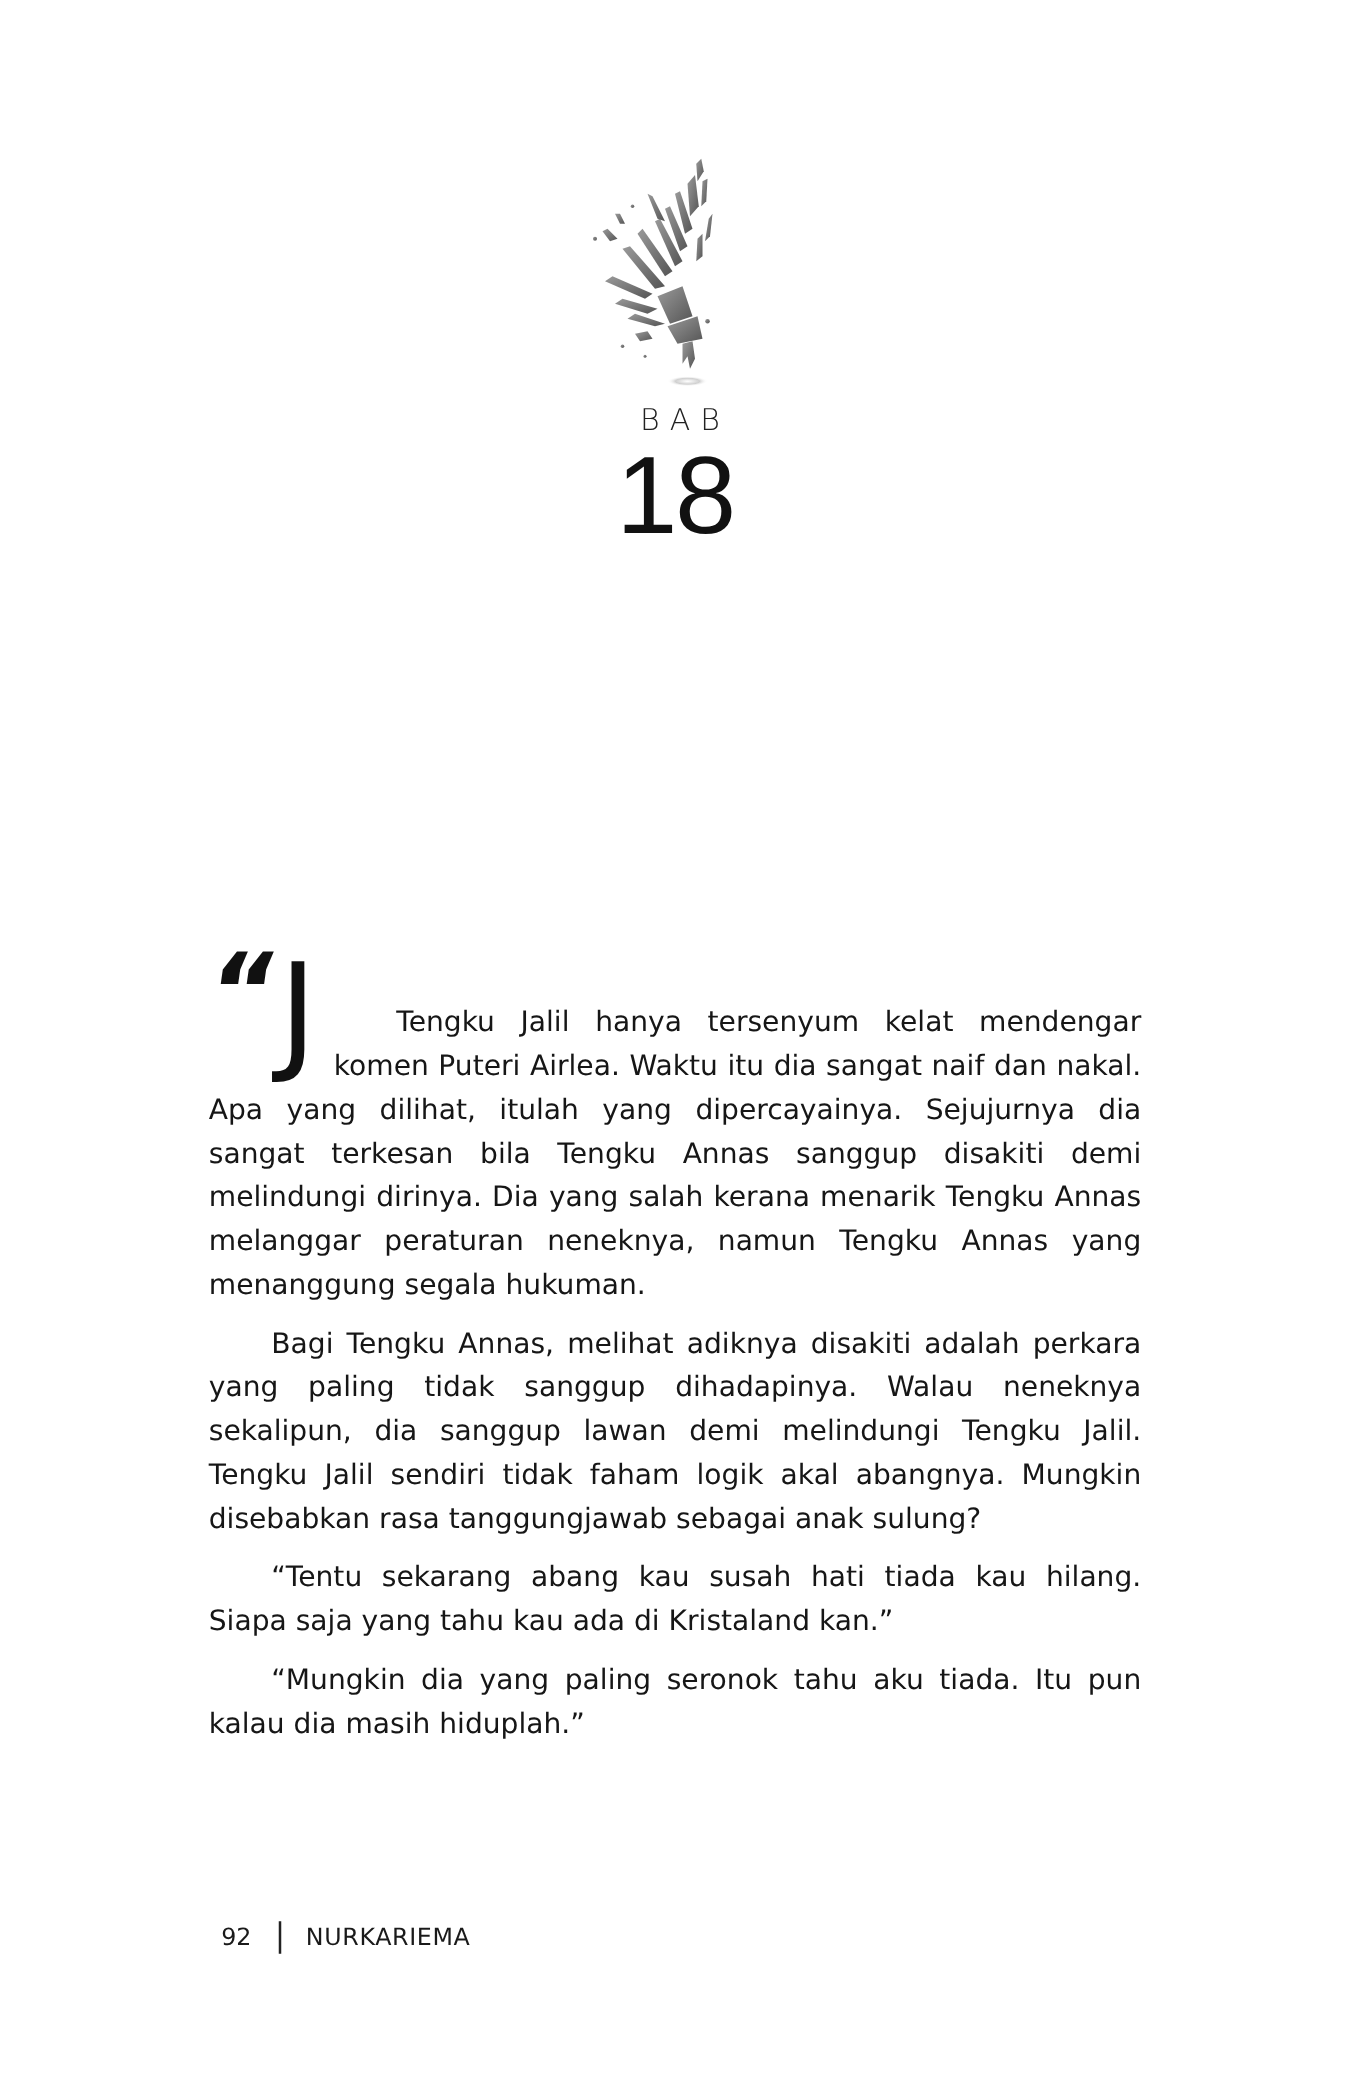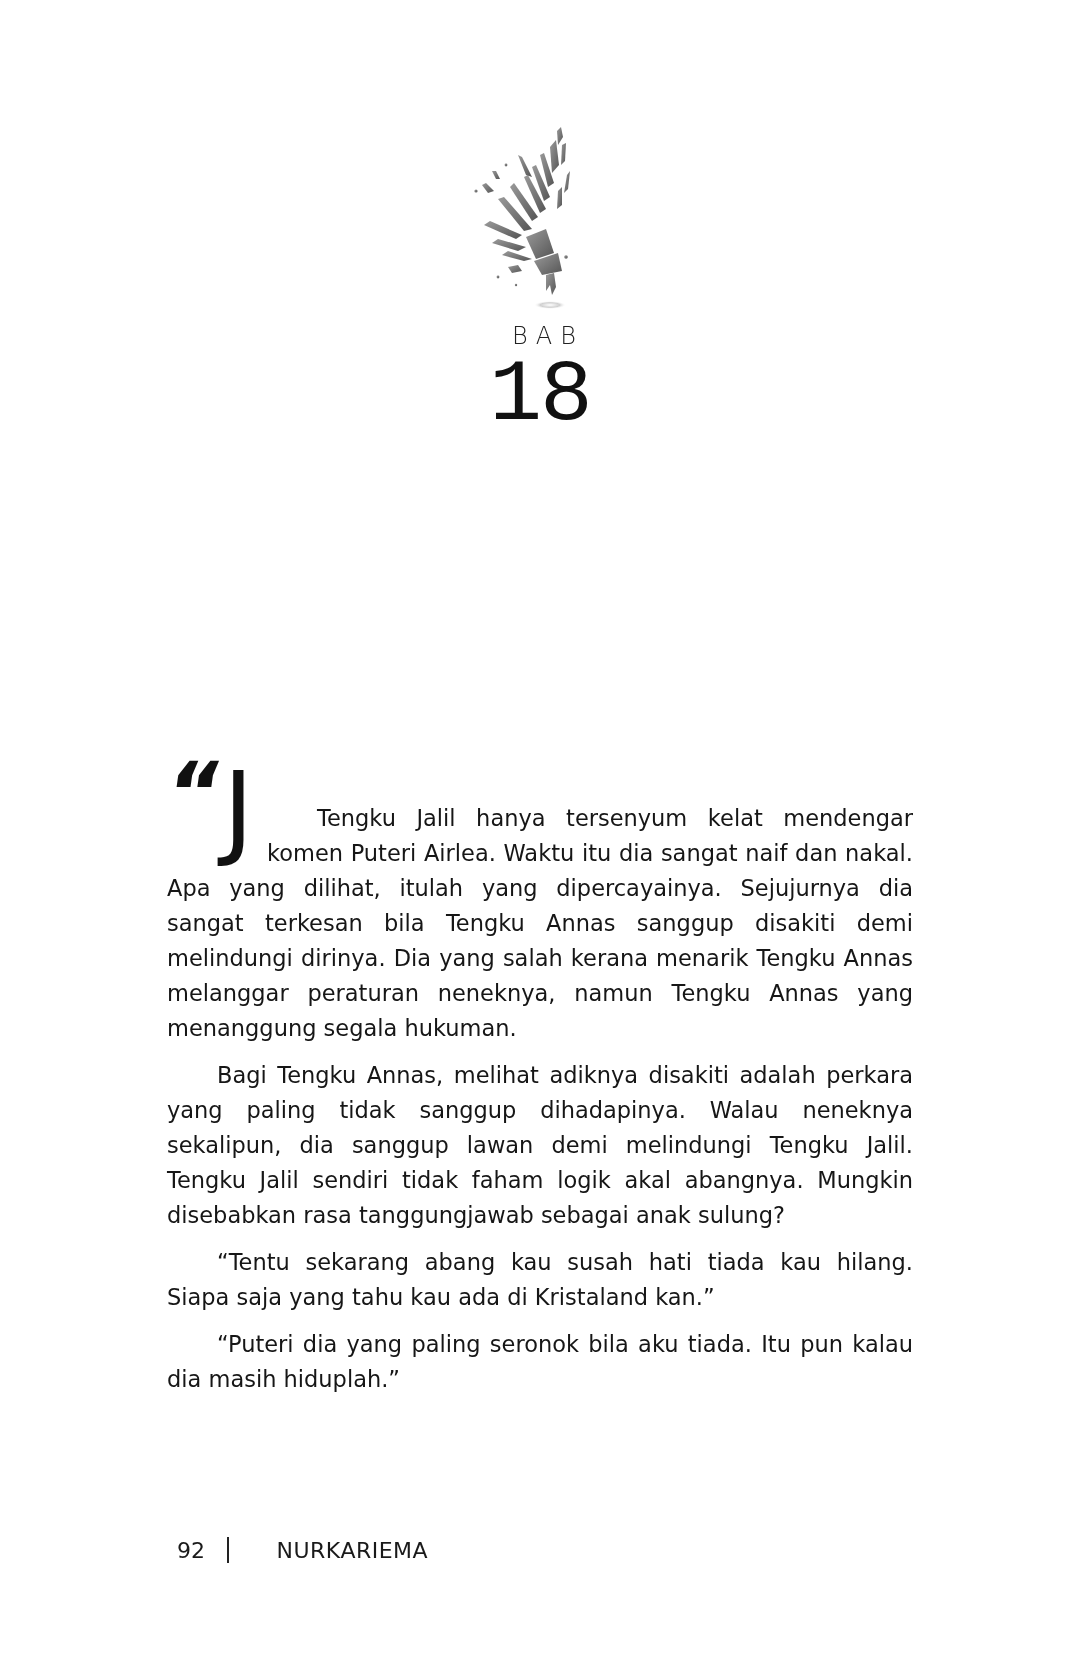--- a/index.html
+++ b/index.html
@@ -35,21 +35,21 @@
       padding-left: 8px;
       color: #222;
       line-height: 28px;
     }
     .chapter-number {
       position: absolute;
       left: 0;
       width: 1080px;
       top: 348px;
       text-align: center;
-      font-family: Liberation Mono, monospace;
+      font-family: Liberation Sans, sans-serif;
       font-size: 88px;
       line-height: 96px;
       color: #111;
       letter-spacing: -2px;
     }
     .body-text {
       position: absolute;
       left: 167px;
       top: 766px;
       width: 746px;
@@ -99,35 +99,34 @@
       width: 50px;
     }
     .footer {
       position: absolute;
       left: 177px;
       top: 1537px;
       height: 26px;
       display: flex;
       align-items: center;
       font-family: "DejaVu Sans", sans-serif;
-      font-size: 22px;
+      font-size: 19px;
       color: #1a1a1a;
     }
     .footer .page-num {
       margin-right: 22px;
     }
     .footer .divider {
       width: 1.5px;
       height: 26px;
       background: #222;
       margin-right: 20px;
     }
     .footer .author {
       letter-spacing: 0.5px;
-      margin-left: 28px;
     }
   </style>
 </head>
 <body>
 
 <div class="illustration">
   <svg width="120" height="185" viewBox="0 0 120 185">
     <defs>
       <linearGradient id="g1" x1="0" y1="0" x2="1" y2="1">
         <stop offset="0" stop-color="#9a9a9a"></stop>
@@ -177,20 +176,20 @@
   <p class="first">
     <span class="dropcap-wrap">
       <span class="dropcap-quote">“</span>
       <span class="dropcap-letter">J</span>
     </span>
     <br>
     <span class="indent-second"></span><span>Tengku Jalil hanya tersenyum kelat mendengar komen Puteri Airlea. Waktu itu dia sangat naif dan nakal. Apa yang dilihat, itulah yang dipercayainya. Sejujurnya dia sangat terkesan bila Tengku Annas sanggup disakiti demi melindungi dirinya. Dia yang salah kerana menarik Tengku Annas melanggar peraturan neneknya, namun Tengku Annas yang menanggung segala hukuman.</span>
   </p>
   <p>Bagi Tengku Annas, melihat adiknya disakiti adalah perkara yang paling tidak sanggup dihadapinya. Walau neneknya sekalipun, dia sanggup lawan demi melindungi Tengku Jalil. Tengku Jalil sendiri tidak faham logik akal abangnya. Mungkin disebabkan rasa tanggungjawab sebagai anak sulung?</p>
   <p>“Tentu sekarang abang kau susah hati tiada kau hilang. Siapa saja yang tahu kau ada di Kristaland kan.”</p>
-  <p>“Puteri dia yang paling seronok bila aku tiada. Itu pun kalau dia masih hiduplah.”</p>
+  <p>“Mungkin dia yang paling seronok tahu aku tiada. Itu pun kalau dia masih hiduplah.”</p>
 </div>
 
 <div class="footer">
   <span class="page-num">92</span>
   <span class="divider"></span>
   <span class="author">NURKARIEMA</span>
 </div>
 
 </body></html>

